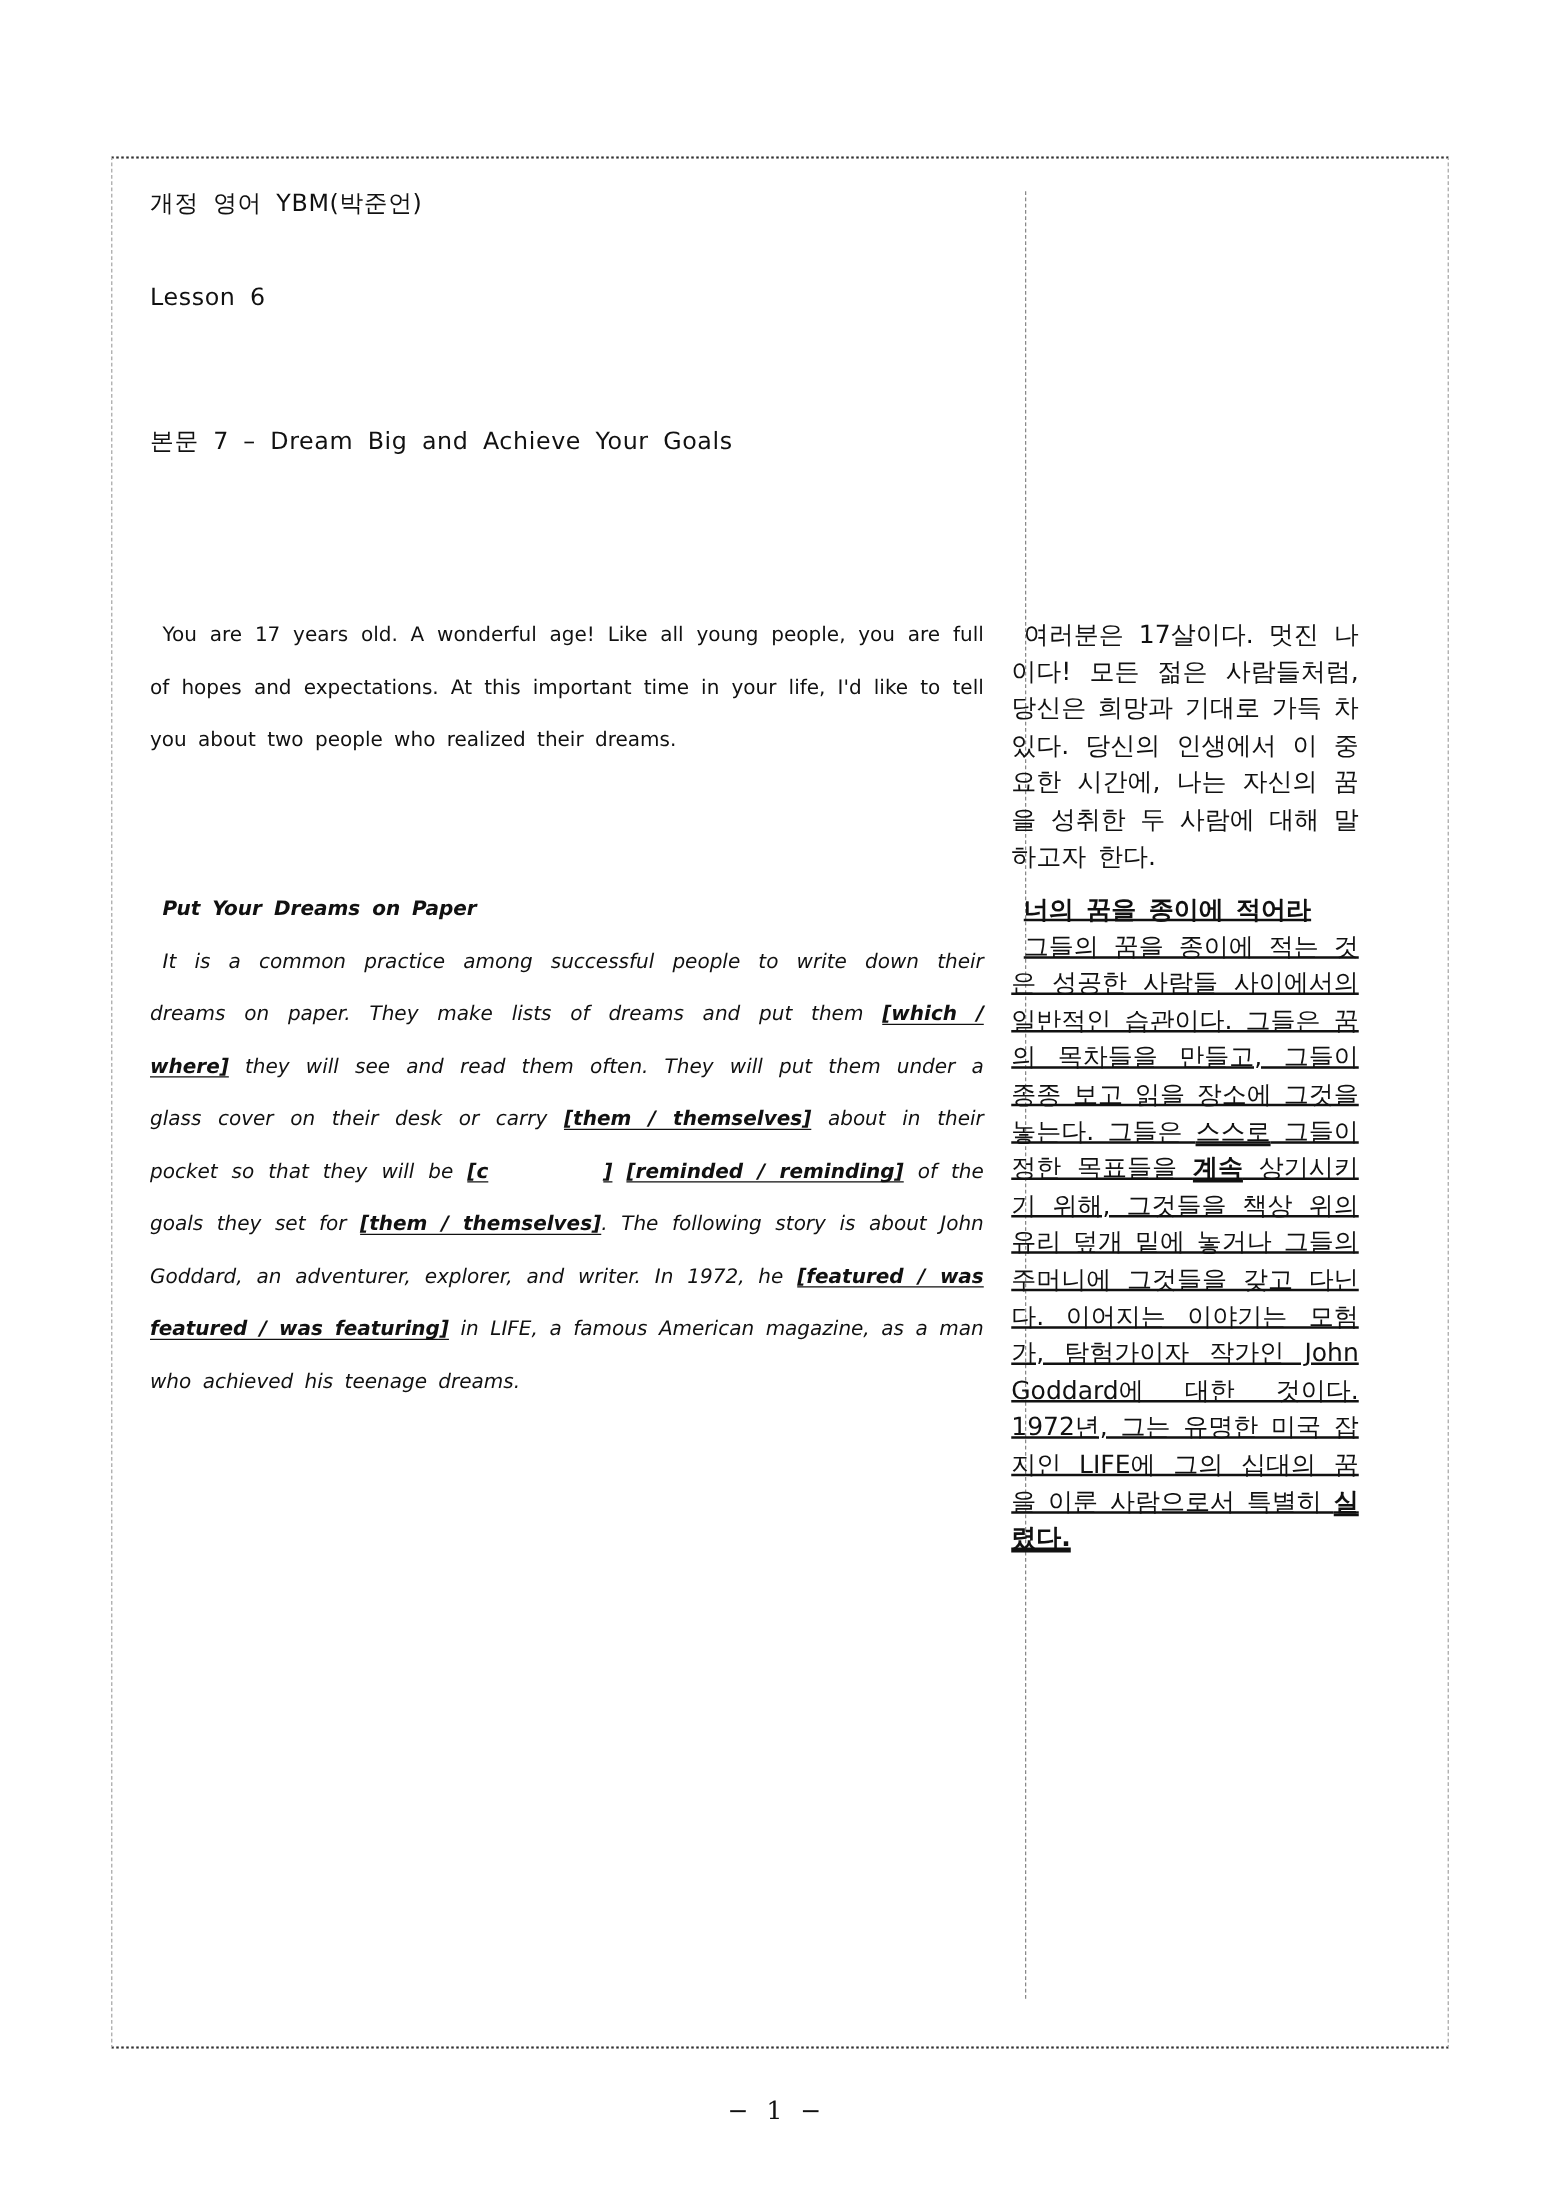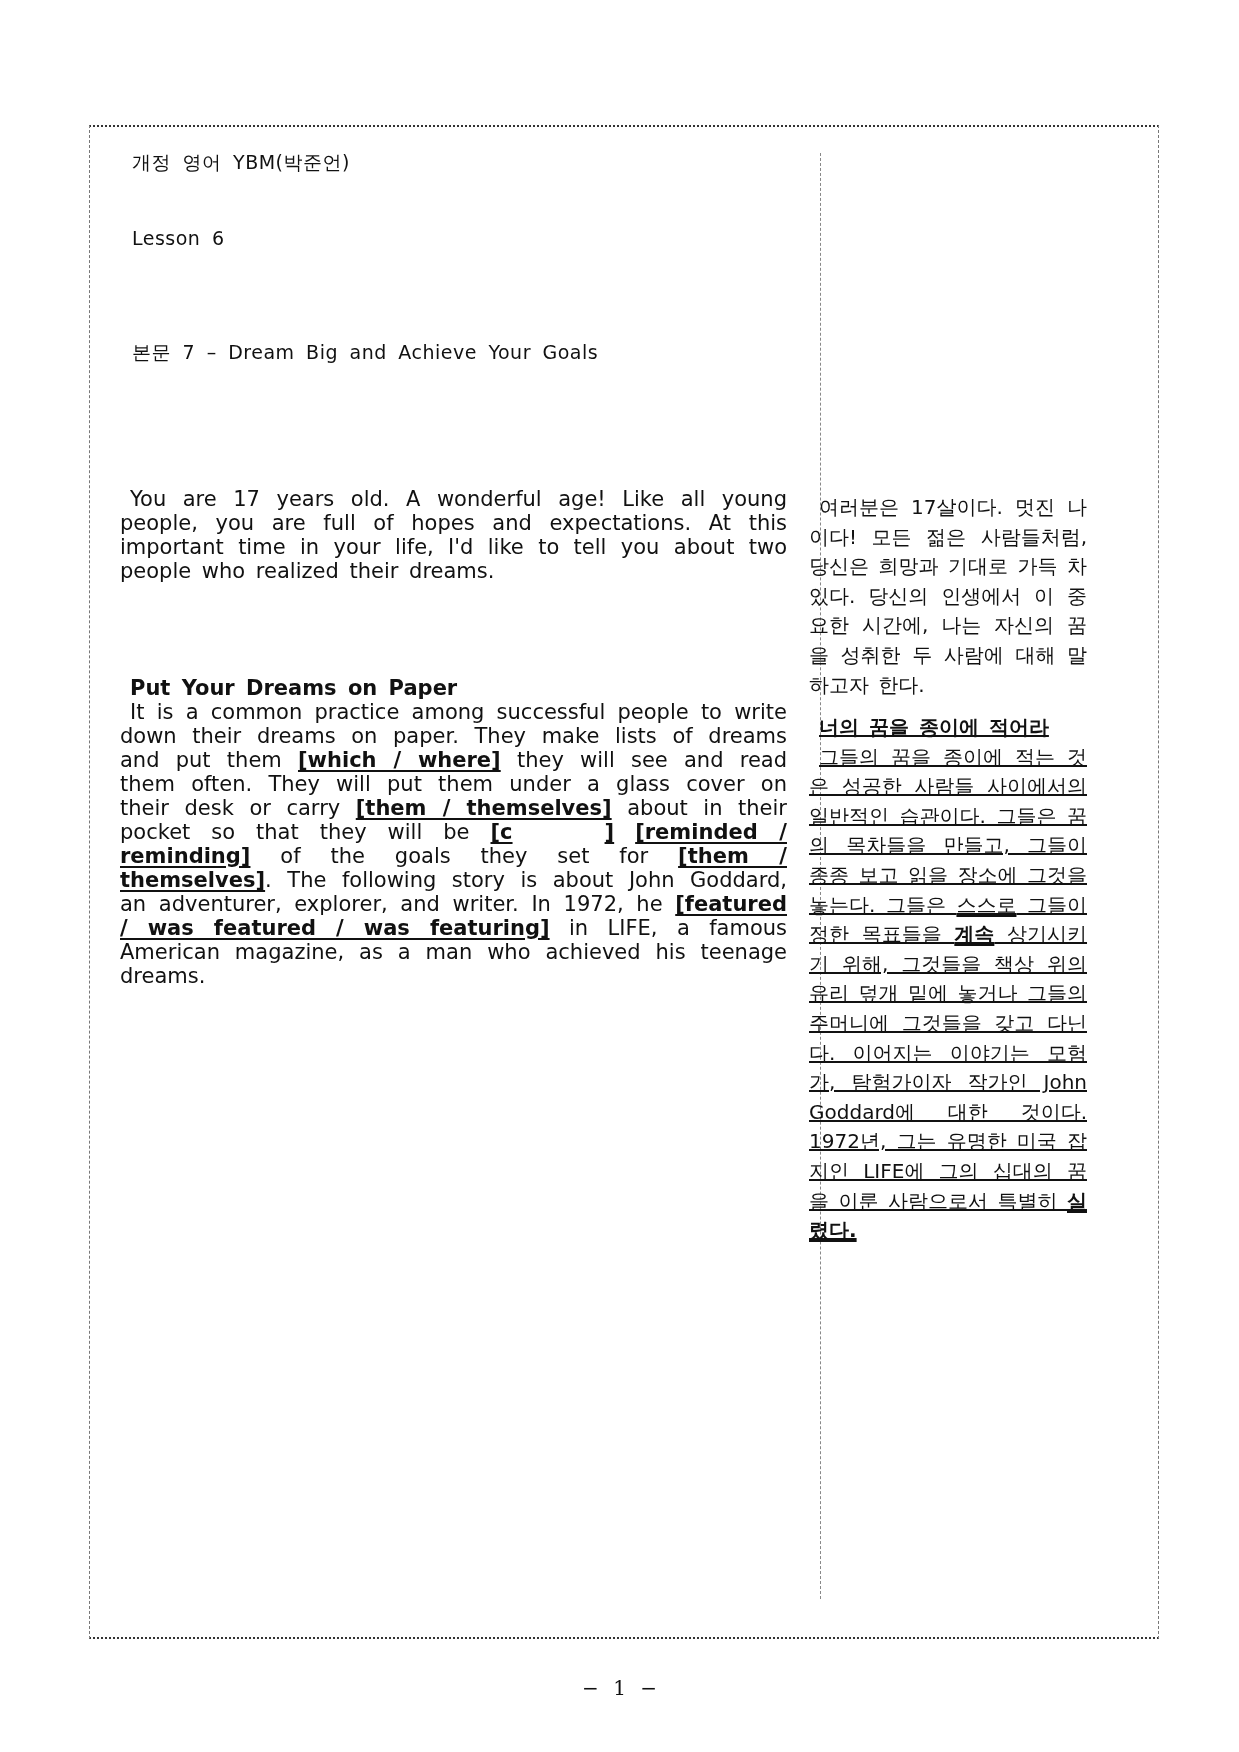--- a/index.html
+++ b/index.html
@@ -3,22 +3,22 @@
 <meta charset="utf-8">
 <style>
   html, body { margin:0; padding:0; background:#ffffff; }
   body { width:1239px; height:1752px; position:relative; overflow:hidden;
          font-family:"DejaVu Sans", "Liberation Sans", sans-serif; color:#111; }
   .frame { position:absolute; left:89px; top:125px; width:1070px; height:1514px;
            border-top:2px dotted #333; border-bottom:2px dotted #333;
            border-left:1px dashed #777; border-right:1px dashed #777; box-sizing:border-box; }
   .divider { position:absolute; left:820px; top:153px; height:1446px; width:0;
              border-left:1px dashed #888; }
-  .hdr { position:absolute; left:120px; font-size:19px; letter-spacing:0.5px; white-space:nowrap; word-spacing:5px;margin-left:12px; }
-  .eng { position:absolute; left:120px; width:667px; font-size:21px; line-height:24px;
+  .hdr { position:absolute; left:120px; font-size:19px; letter-spacing:0.5px; white-space:nowrap; word-spacing:5px; }
+  .eng { position:absolute; left:120px; width:667px; font-size:16px; line-height:42px;
          text-align:justify; word-spacing:4px; }
   .eng p { margin:0; }
   .kor { position:absolute; left:809px; width:278px; font-size:20px; line-height:29.6px;
          text-align:justify; word-spacing:3px; }
   .kor p { margin:0; }
   .b { font-weight:bold; }
   .bu { font-weight:bold; text-decoration:underline; text-underline-offset:3px; }
   .u { text-decoration:underline; text-underline-offset:3px; }
   .blank { display:inline-block; width:92px; }
   .pagenum { position:absolute; top:1676px; left:0; width:1239px; text-align:center;
@@ -31,21 +31,21 @@
 <div class="divider"></div>
 
 <div class="hdr" style="top:150px;">개정 영어 YBM(박준언)</div>
 <div class="hdr" style="top:227px;">Lesson 6</div>
 <div class="hdr" style="top:340px;">본문 7 – Dream Big and Achieve Your Goals</div>
 
 <div class="eng" style="top:487px;">
   <p style="text-indent:10px;">You are 17 years old. A wonderful age! Like all young people, you are full of hopes and expectations. At this important time in your life, I'd like to tell you about two people who realized their dreams.</p>
 </div>
 
-<div class="eng" style="top:676px;">
+<div class="eng" style="top:706px;font-style:italic;">
   <p class="b" style="padding-left:10px;">Put Your Dreams on Paper</p>
   <p style="text-indent:10px;"><span>It is a common practice among successful people to write down their dreams on paper. They make lists of dreams and put them </span><span class="bu">[which / where]</span><span> they will see and read them often. They will put them under a glass cover on their desk or carry </span><span class="bu">[them / themselves]</span><span> about in their pocket so that they will be </span><span class="bu"><span>[c</span><span class="blank"></span><span>]</span></span> <span class="bu">[reminded / reminding]</span><span> of the goals they set for </span><span class="bu">[them / themselves]</span><span>. The following story is about John Goddard, an adventurer, explorer, and writer. In 1972, he </span><span class="bu">[featured / was featured / was featuring]</span><span> in LIFE, a famous American magazine, as a man who achieved his teenage dreams.</span></p>
 </div>
 
 <div class="kor" style="top:493px;">
   <p style="text-indent:10px;">여러분은 17살이다. 멋진 나이다! 모든 젊은 사람들처럼, 당신은 희망과 기대로 가득 차 있다. 당신의 인생에서 이 중요한 시간에, 나는 자신의 꿈을 성취한 두 사람에 대해 말하고자 한다.</p>
 </div>
 
 <div class="kor" style="top:713px;text-decoration:underline;">
   <p class="b" style="padding-left:10px;">너의 꿈을 종이에 적어라</p>

